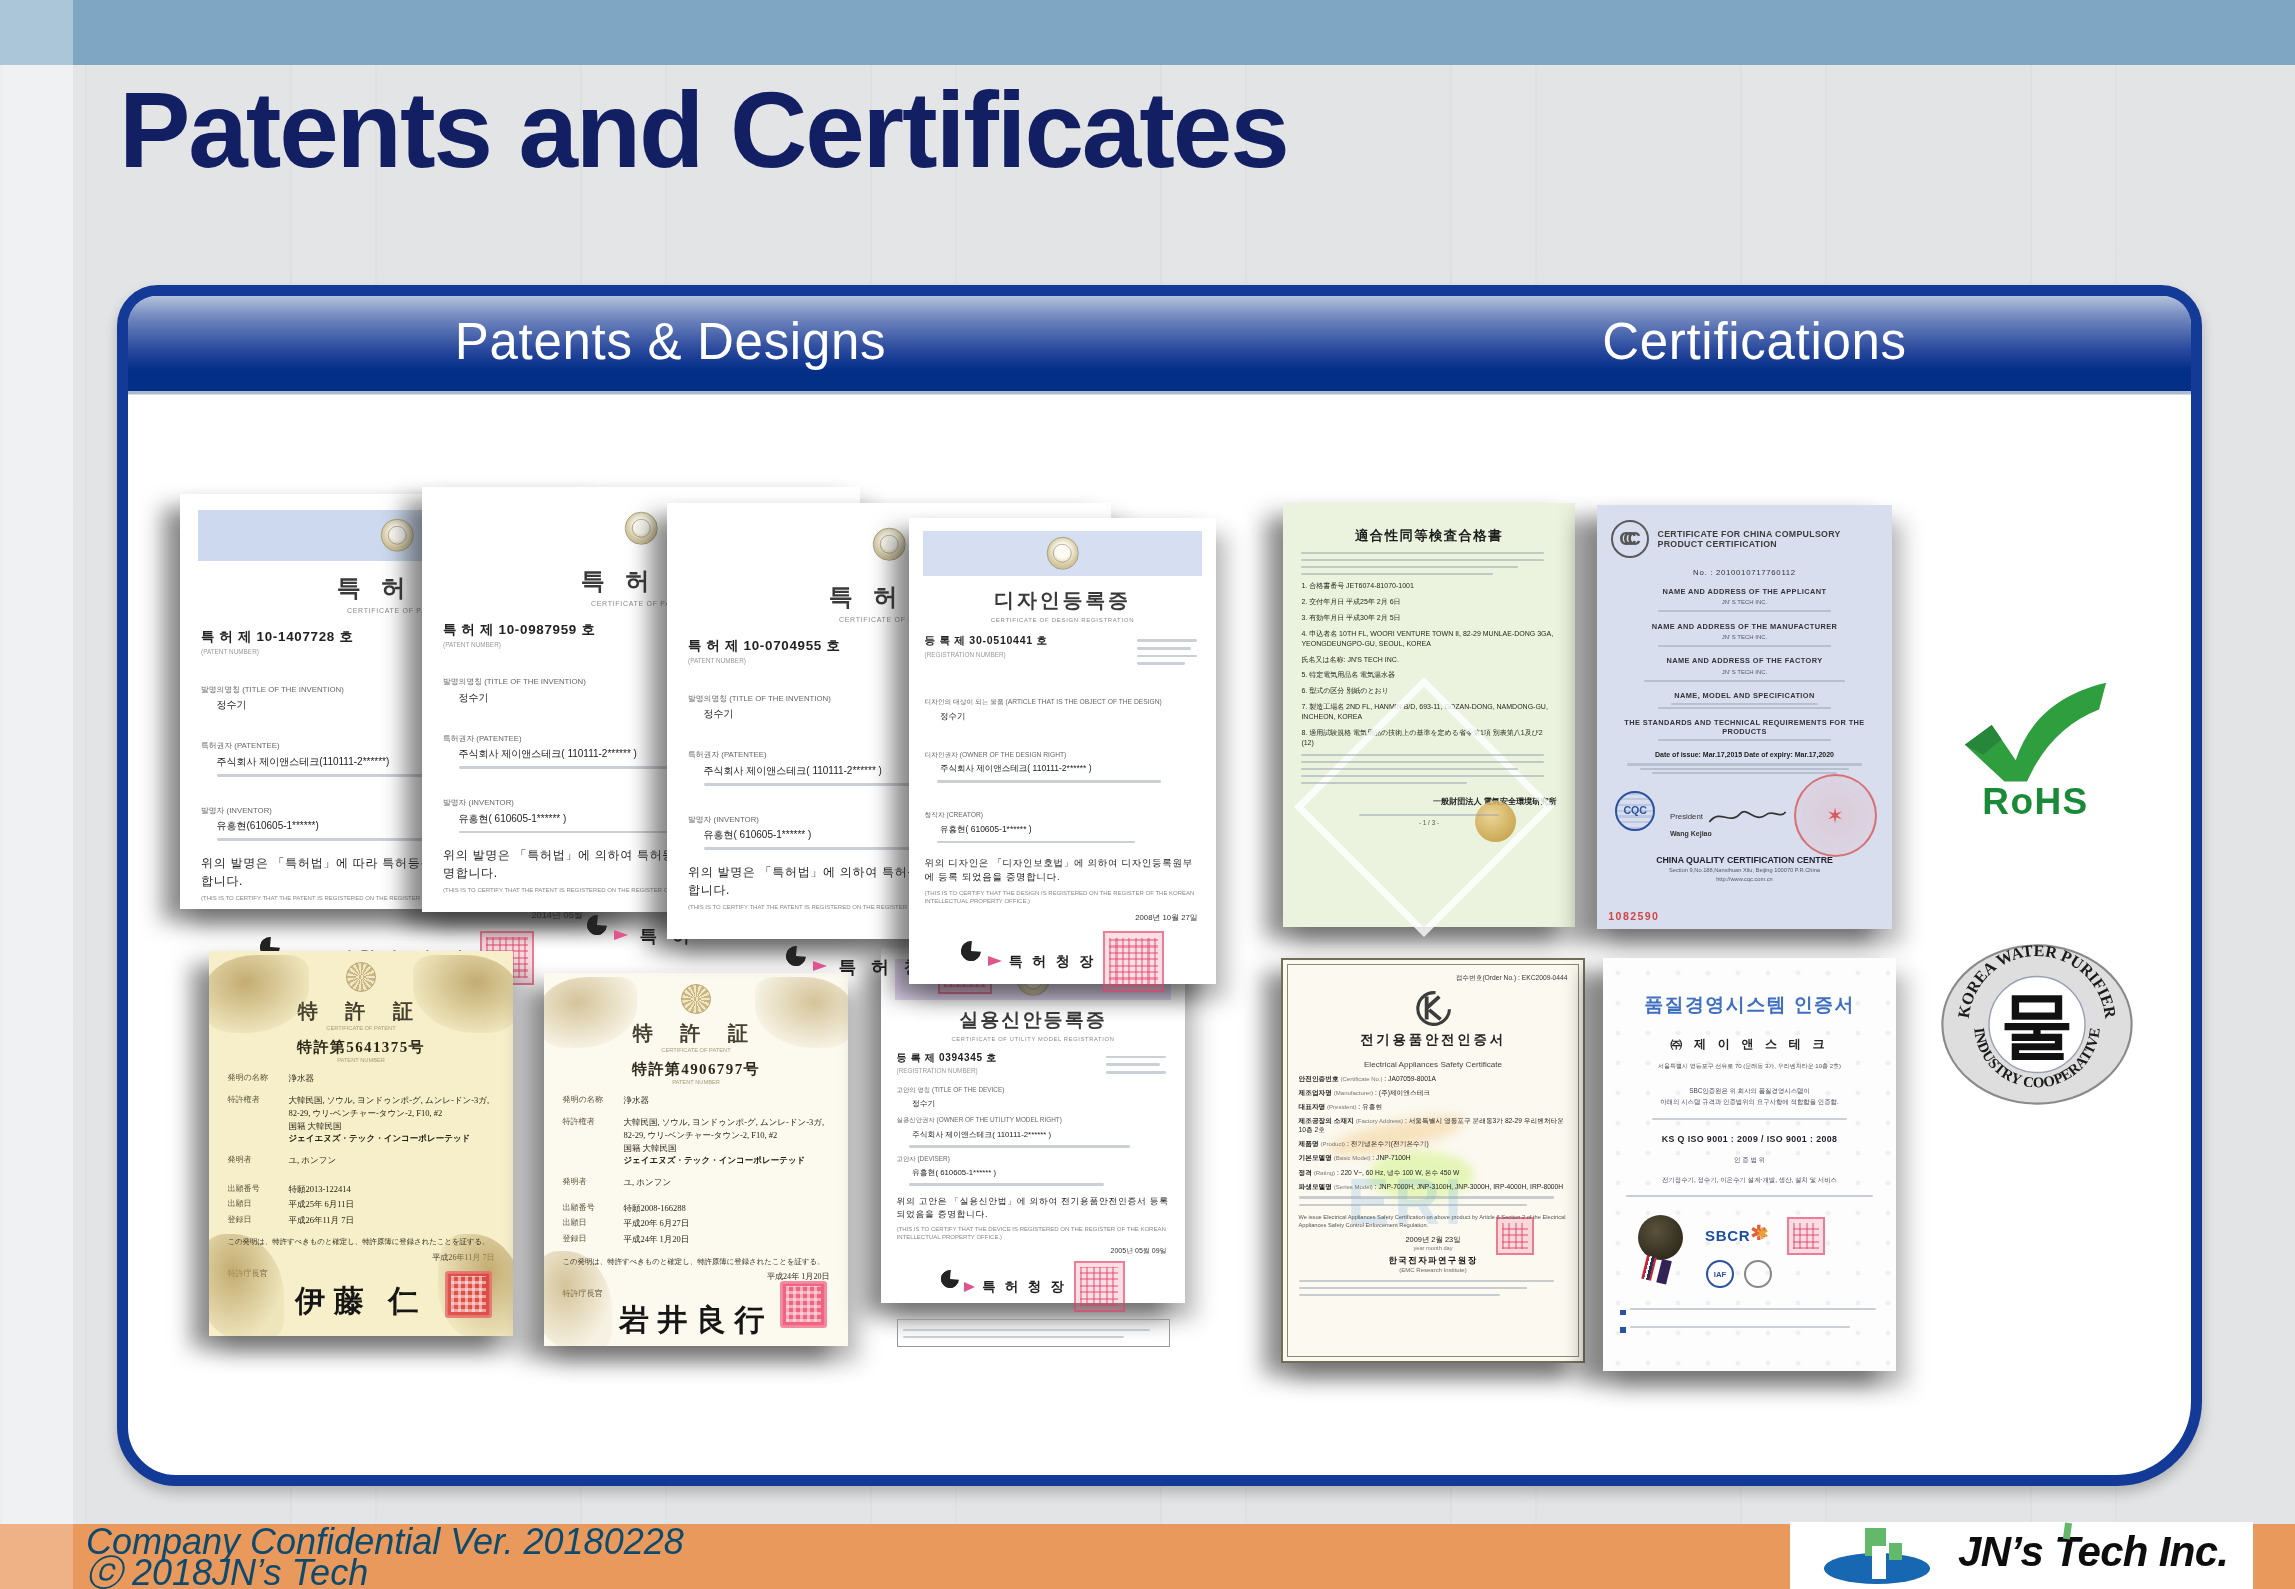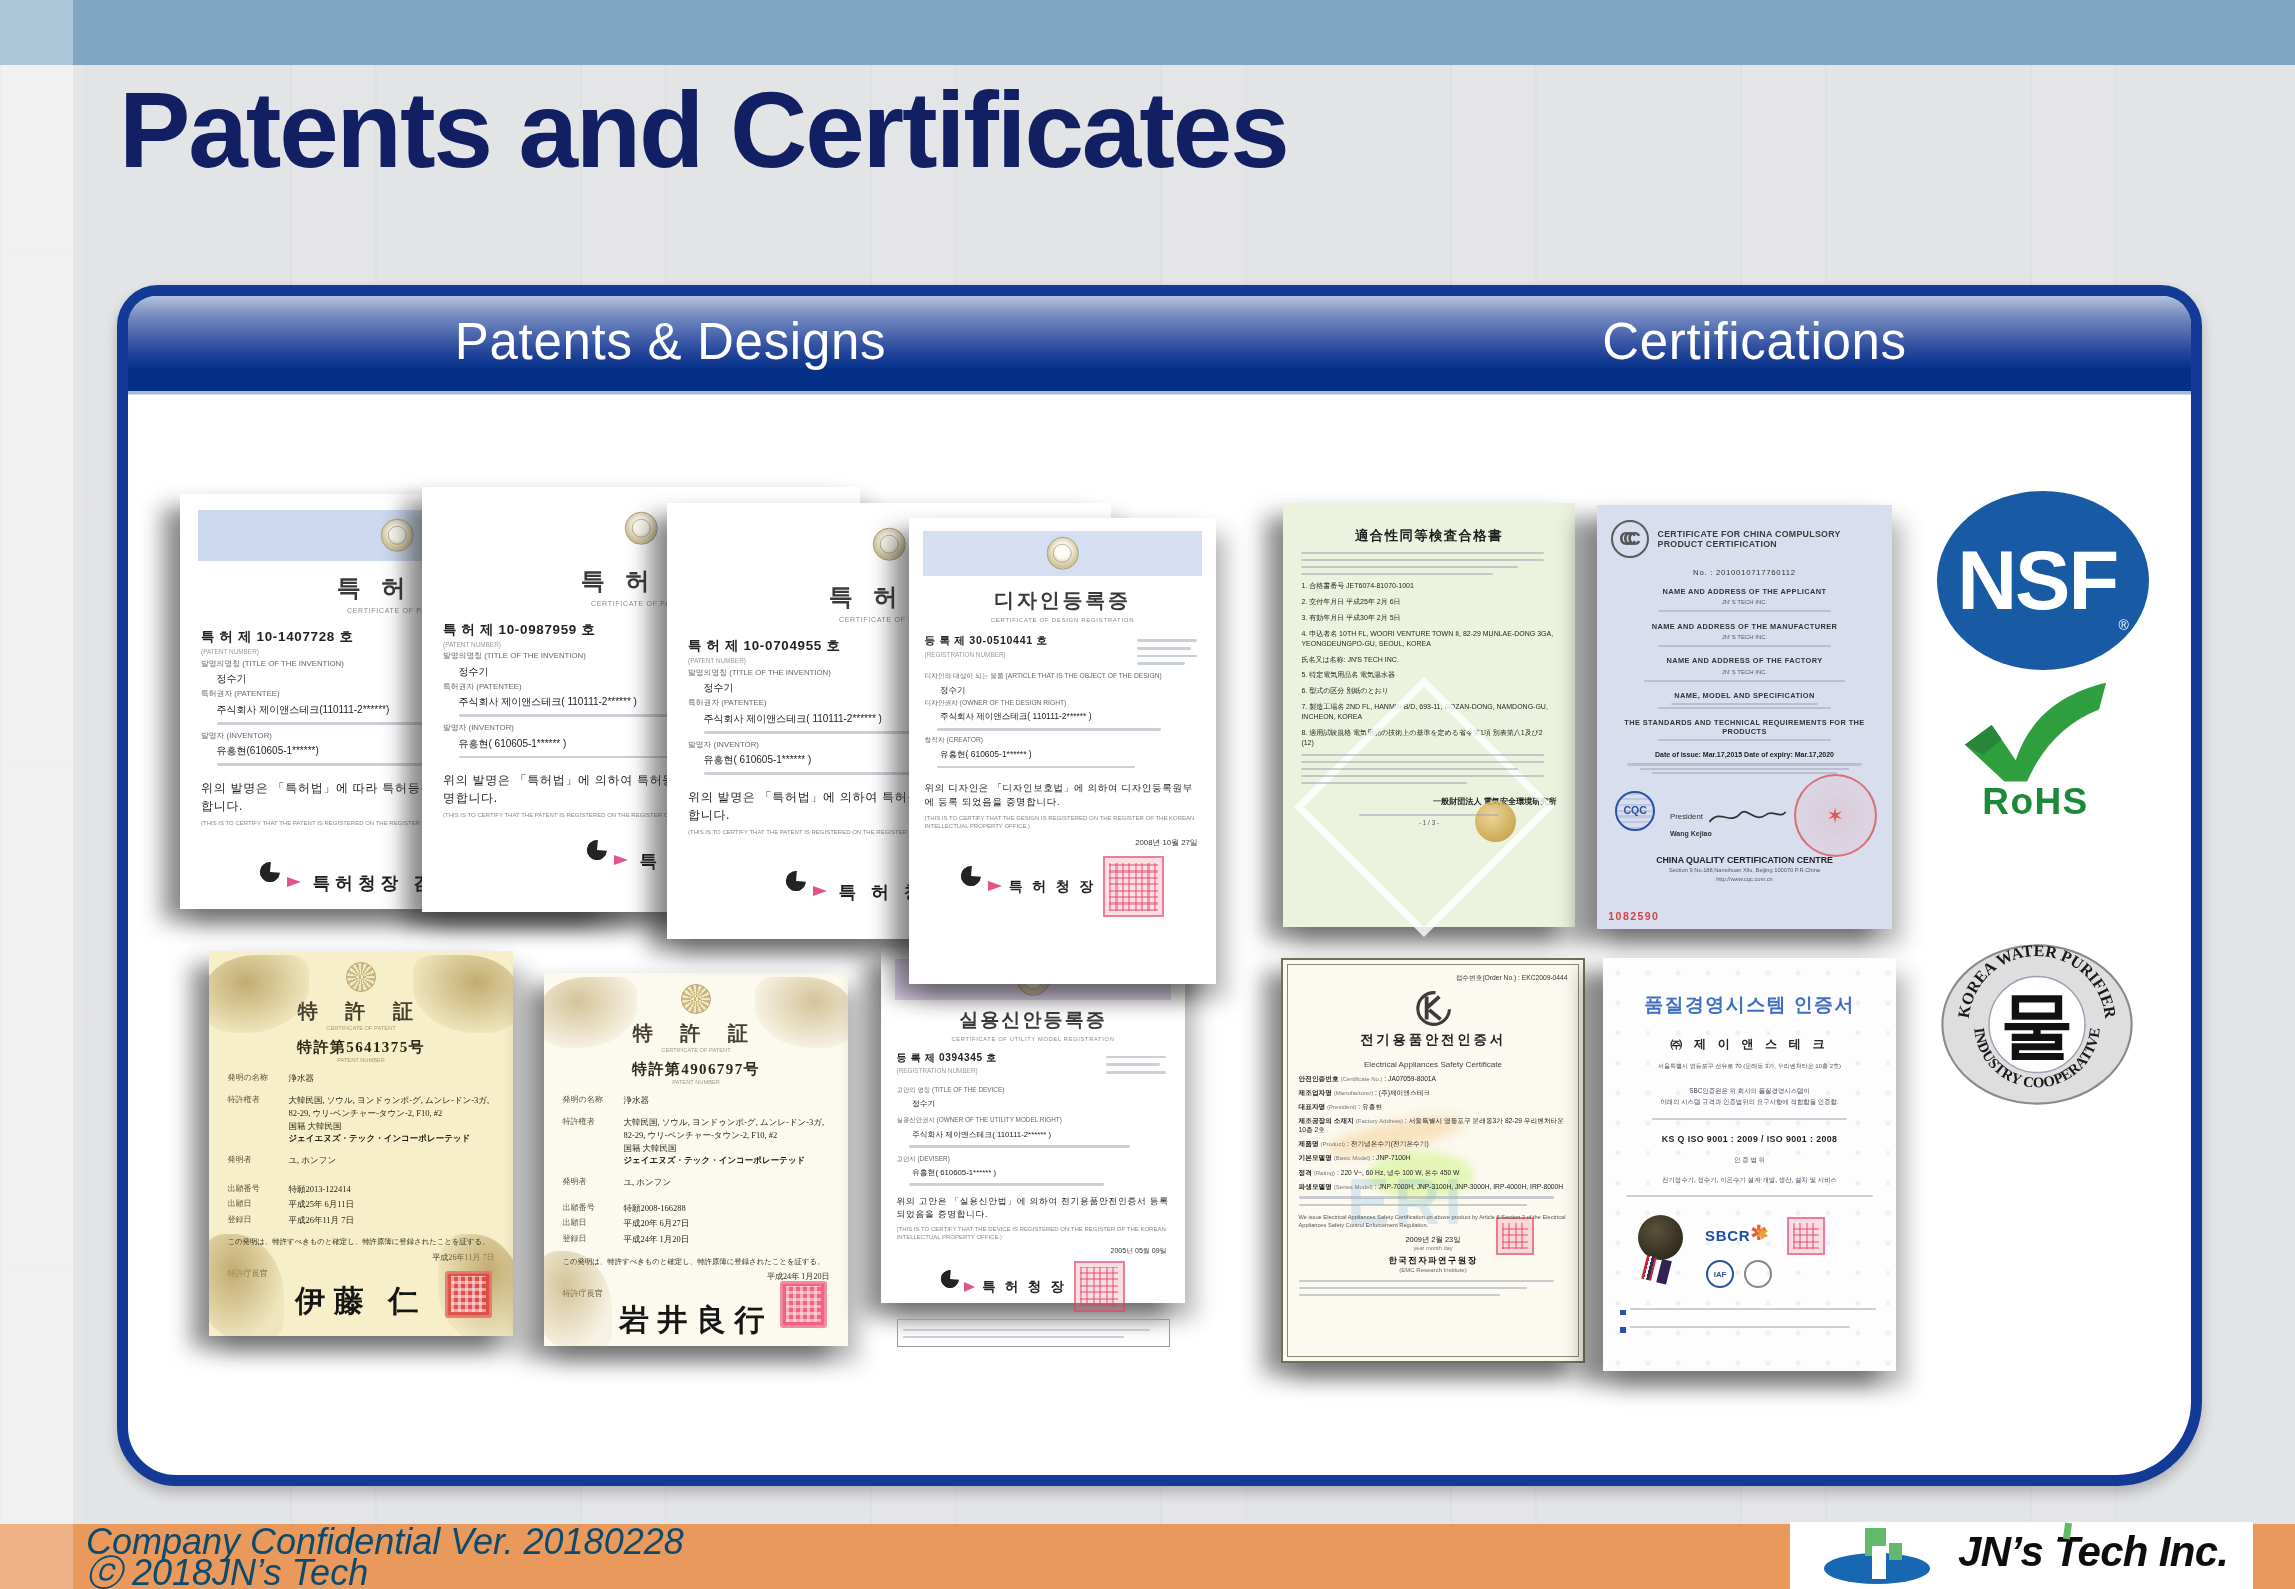--- a/index.html
+++ b/index.html
@@ -39,21 +39,21 @@
     width:32.5px; height:32.5px; border-radius:50%;
     background:radial-gradient(circle at 50% 42%, #fdfbf3 0 30%, #d8cda6 60%, #b7a97c 100%);
     border:1.4px solid #a9a184; }
   .emblem::after { content:""; position:absolute; inset:5.7px; border-radius:50%; border:1.4px solid rgba(120,110,80,.5); }
   .ctitle { text-align:center; font-weight:bold; letter-spacing:7px; color:#3a3a3a; font-size:24px; margin-top:11.3px; }
   .csub { text-align:center; font-size:7px; color:#8a8a8a; letter-spacing:0.7px; margin-top:2.8px; }
   .numrow { display:flex; align-items:flex-start; padding:0 21px; margin-top:14px; }
   .num { font-size:13.4px; font-weight:bold; color:#222; letter-spacing:0.7px; }
   .numlabel { display:block; font-size:6.4px; color:#999; margin-top:2.8px; font-weight:normal; letter-spacing:0; }
   .minicol { margin-left:auto; width:93px; }
-  .field { padding:0 21px; margin-top:2px; }
+  .field { padding:0 21px; margin-top:28px; }
   .flabel { font-size:7.8px; color:#666; }
   .fval { font-size:10px; color:#222; margin-top:3.5px; padding-left:15.5px; }
   .stmt { padding:0 21px; margin-top:12.7px; font-size:12px; line-height:1.5; color:#1d1d1d; letter-spacing:0.7px; }
   .stmt-en { padding:0 21px; margin-top:4.2px; font-size:6px; color:#888; line-height:1.35; }
   .cdate { text-align:right; padding:0 31px; font-size:9.2px; margin-top:7px; color:#333; }
   .issrow { display:flex; align-items:center; justify-content:center; gap:11.3px; margin-top:8.5px; position:relative; }
   .kipo { position:relative; width:41px; height:41px; flex:0 0 auto; }
   .kipo-ring { position:absolute; left:0; top:0; width:20px; height:20px; border:10.6px solid #232323;
     border-right-color:transparent; border-radius:50%; transform:rotate(-40deg); }
   .kipo-arrow { position:absolute; right:0; top:15px; width:0; height:0;
@@ -662,24 +662,20 @@
       <span class="iso-sbcr">SBCR</span>
       <span class="iso-flower">✱<i>✱</i></span>
       <span class="stamp-sq stamp-sm iso-stamp"></span>
       <span class="iso-iaf">IAF</span>
       <span class="iso-acc"></span>
     </div>
     <div class="iso-foot"><i class="fl w95" style="height:2.1px;display:inline-block"></i></div>
     <div class="iso-foot"><i class="fl w85" style="height:2.1px;display:inline-block"></i></div>
   </div>
 
-  <div class="nsf">
-    <span class="nsf-text">NSF</span>
-    <span class="nsf-reg">®</span>
-  </div>
 
   <div class="rohs">
     <svg width="161" height="106" viewBox="0 0 228 150">
       <path d="M14 96 L52 68 L86 118 C104 62 146 24 214 8 L204 46 C158 64 124 98 102 148 L70 148 Z" fill="#2f9e3f"></path>
       <path d="M14 96 L52 68 L66 88 L40 110 Z" fill="#27863a"></path>
     </svg>
     <div class="rohs-text">RoHS</div>
   </div>
 
   <div class="kwpic">

